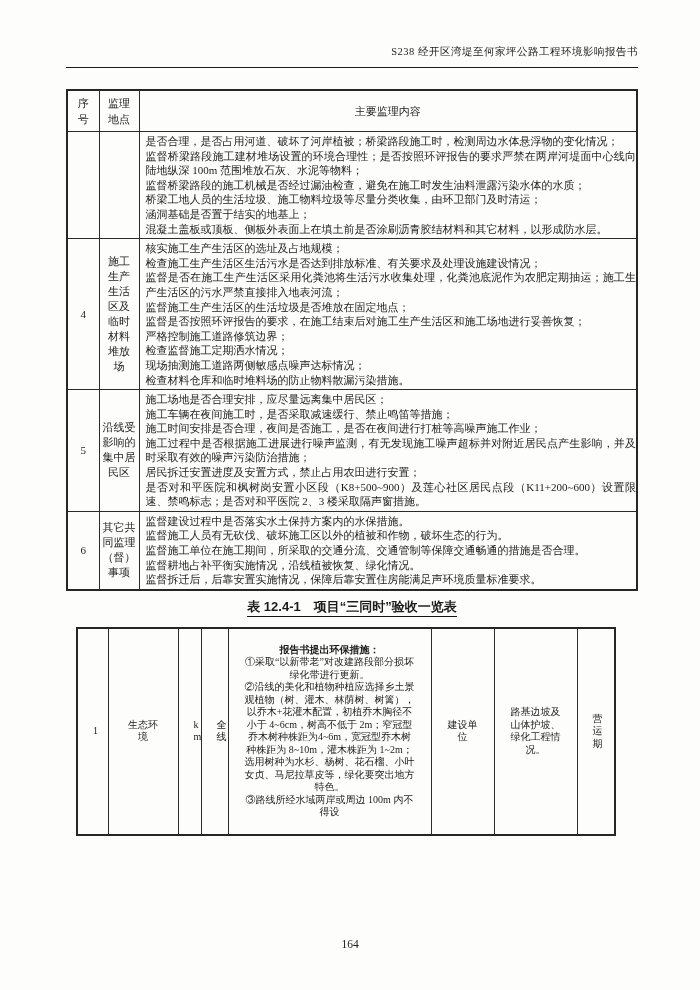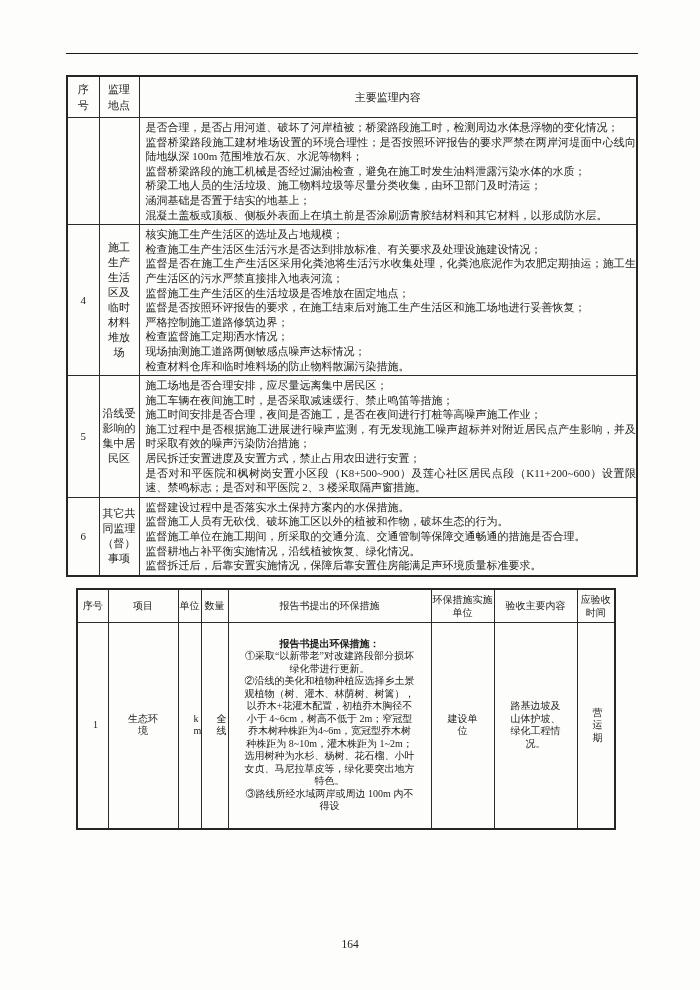--- a/index.html
+++ b/index.html
@@ -106,20 +106,23 @@
     bottom: 40px;
     text-align: center;
     font-size: 11.5px;
   }
 </style>
 </head>
 <body>
 
 <div class="page">
 
+  <div class="doc-header">
+    <span>S238 经开区湾堤至何家坪公路工程环境影响报告书</span>
+  </div>
   <div class="header-rule"></div>
 
   <table class="t1">
     <colgroup>
         <col style="width:32px">
         <col style="width:40px">
         <col>
       </colgroup>
     <tbody>
         <tr>
@@ -199,43 +202,36 @@
             <div>监督施工人员有无砍伐、破坏施工区以外的植被和作物，破坏生态的行为。</div>
             <div>监督施工单位在施工期间，所采取的交通分流、交通管制等保障交通畅通的措施是否合理。</div>
             <div>监督耕地占补平衡实施情况，沿线植被恢复、绿化情况。</div>
             <div>监督拆迁后，后靠安置实施情况，保障后靠安置住房能满足声环境质量标准要求。</div>
           </td>
     </tr>
   </tbody>
     </table>
 
 
+  <div class="tbl-title">
+    <span>表 12.4-1　项目“三同时”验收一览表</span>
+  </div>
 
   <table class="t2">
     <colgroup>
       <col style="width:31px">
         <col style="width:70px">
         <col style="width:23px">
         <col style="width:27px">
       <col style="width:203px">
         <col style="width:63px">
         <col style="width:83px">
         <col style="width:38px">
     </colgroup>
     <tbody>
-        <tr>
-      <th>序号</th>
-      <th>项目</th>
-      <th>单位</th>
-      <th>数量</th>
-      <th>报告书提出的环保措施</th>
-      <th>环保措施实施单位</th>
-      <th>验收主要内容</th>
-      <th>应验收时间</th>
-    </tr>
     <tr>
       <td>1</td>
       <td>生态环境</td>
       <td>km</td>
       <td>全线</td>
       <td class="measures-cell">
         <div class="measures-heading">报告书提出环保措施：</div>
         <div>
               <div>①采取“以新带老”对改建路段部分损坏绿化带进行更新。</div>
               <div>②沿线的美化和植物种植应选择乡土景观植物（树、灌木、林荫树、树篱），以乔木+花灌木配置，初植乔木胸径不小于 4~6cm，树高不低于 2m；窄冠型乔木树种株距为4~6m，宽冠型乔木树种株距为 8~10m，灌木株距为 1~2m；选用树种为水杉、杨树、花石榴、小叶女贞、马尼拉草皮等，绿化要突出地方特色。</div>

